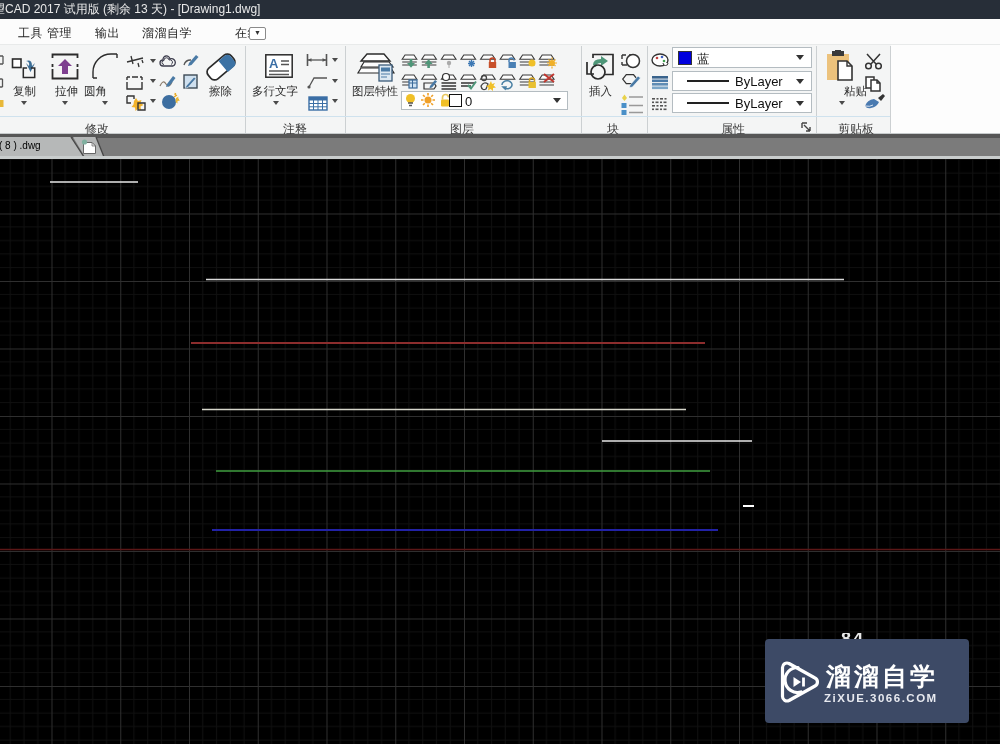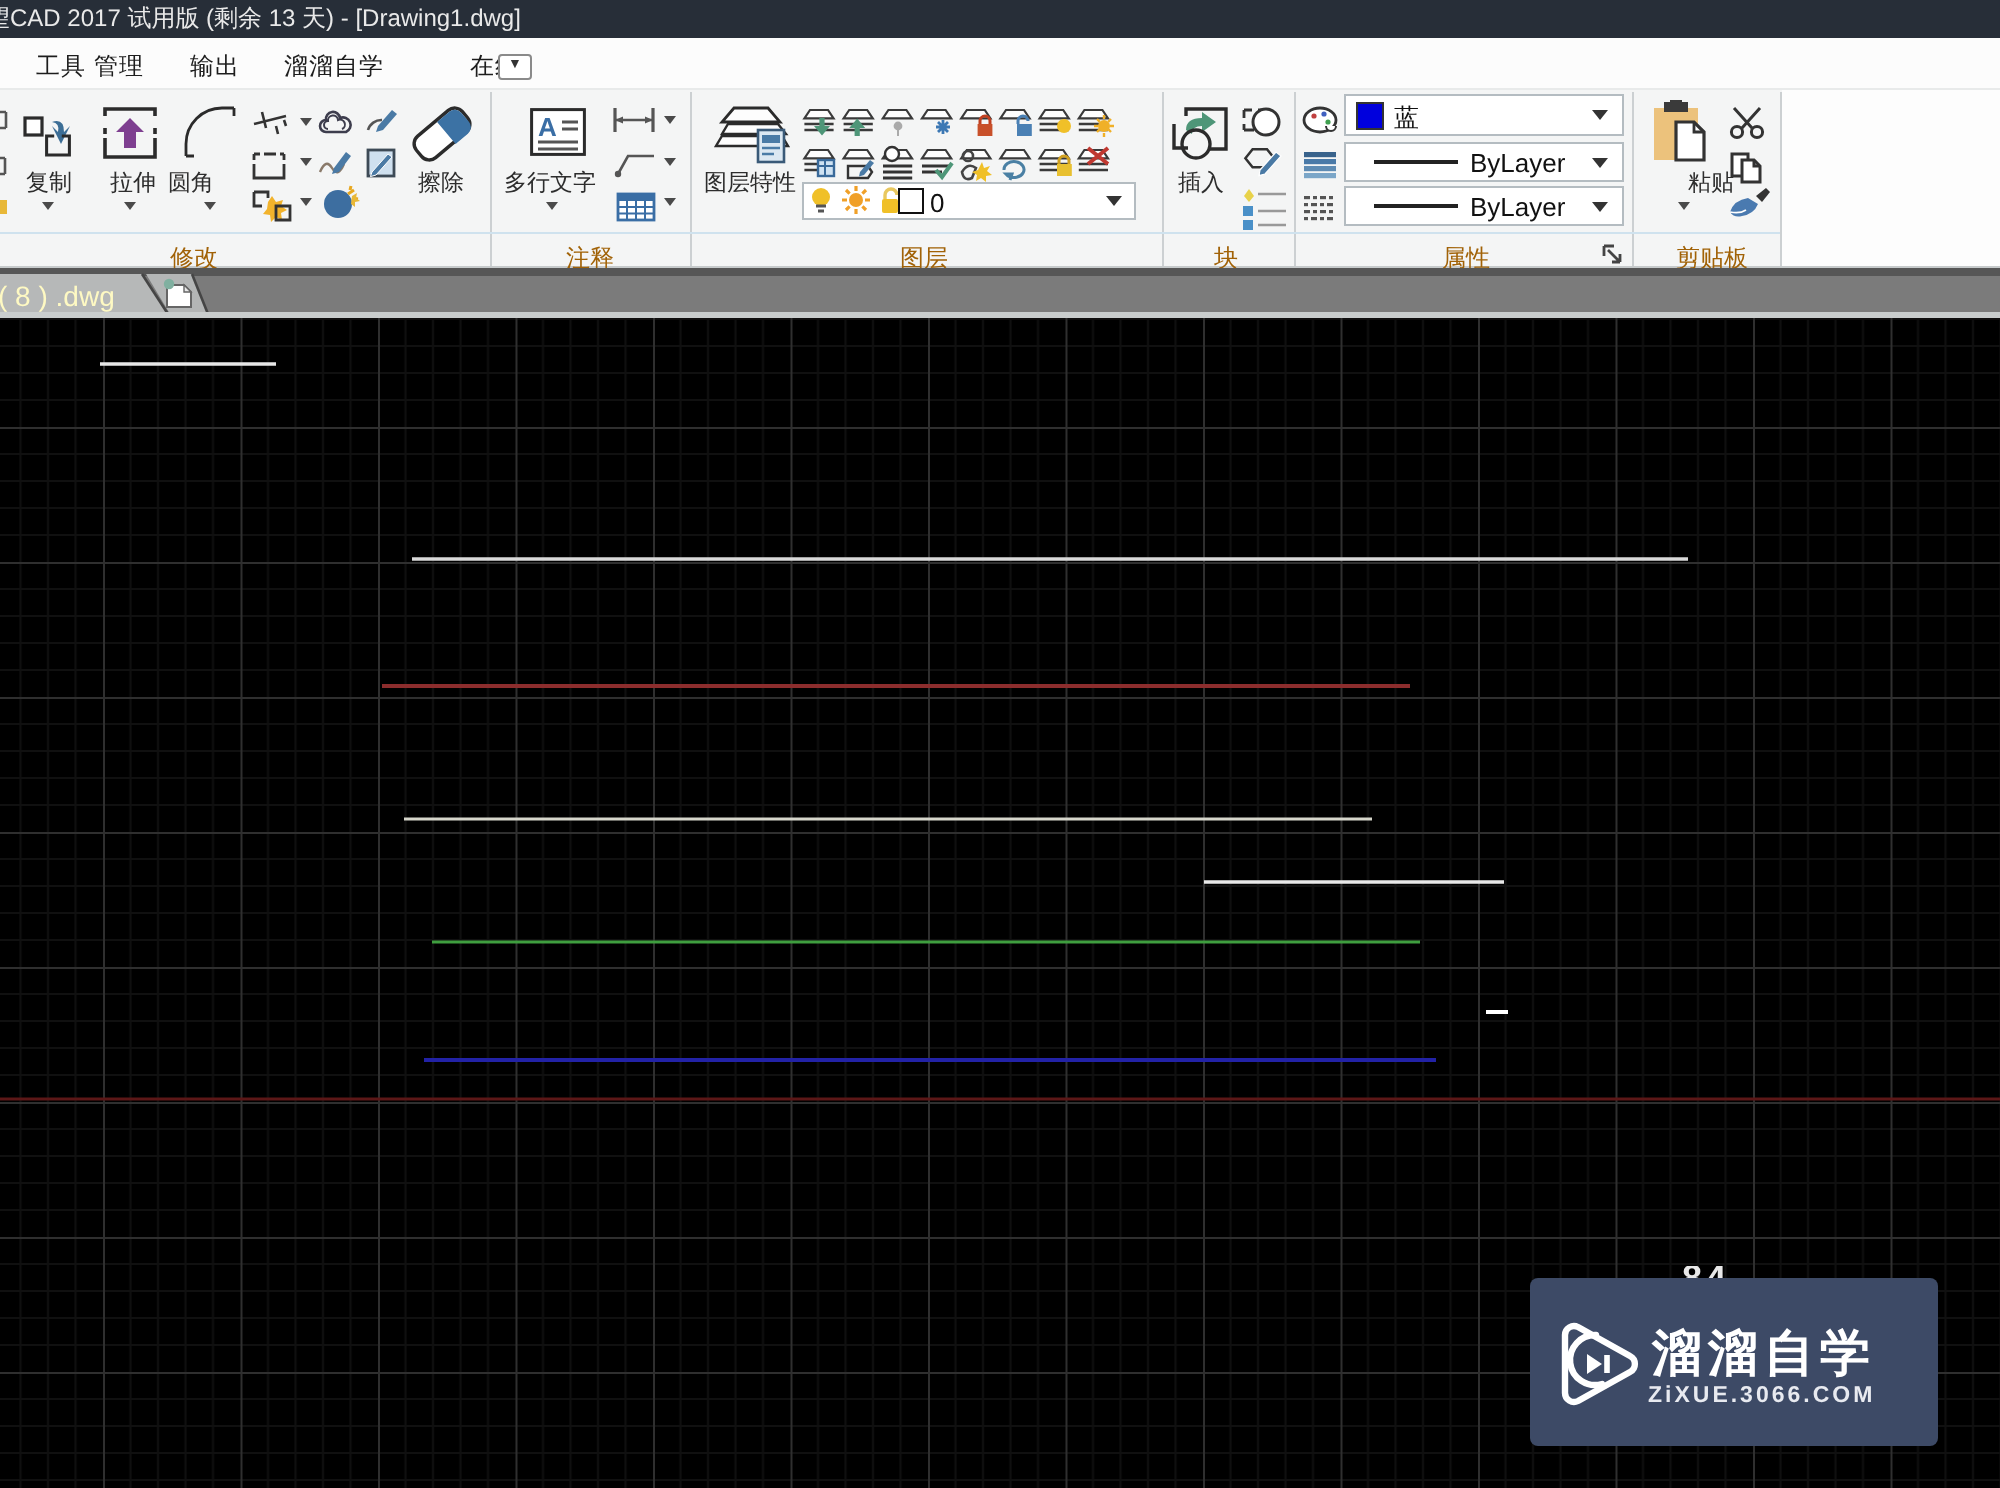--- a/index.html
+++ b/index.html
@@ -11,21 +11,21 @@
             font-size:12px;line-height:18px;white-space:nowrap;letter-spacing:0;}
   #titletext{position:absolute;left:-7px;top:0;}
   
   #menubar{left:0;top:19px;width:1000px;height:25px;background:#fcfcfc;font-size:12px;color:#1d1d1d;}
   .mi{position:absolute;top:6px;letter-spacing:0.5px;}
   #menudrop{position:absolute;left:249px;top:8px;width:15px;height:11px;border:1px solid #8a8a8a;
             border-radius:2px;background:#fff;text-align:center;line-height:10px;font-size:7px;color:#333;}
   
   #ribbon{left:0;top:44px;width:1000px;height:90px;background:#f4f5f5;}
   .sep{position:absolute;top:2px;width:1px;height:88px;background:#ccd0d2;}
-  .glabel{position:absolute;top:76.5px;font-size:12px;color:#a16207;width:120px;text-align:center;font-family:Liberation Serif, serif;}
+  .glabel{position:absolute;top:76.5px;font-size:12px;color:#404040;width:120px;text-align:center;font-family:Liberation Serif, serif;}
   #rblue{position:absolute;left:0;top:71.5px;width:890px;height:1.5px;background:#cfe2ee;}
   .btntext{position:absolute;font-size:11.5px;color:#2d2d2d;white-space:nowrap;}
   .drop{position:absolute;width:0;height:0;border-left:3.5px solid transparent;
         border-right:3.5px solid transparent;border-top:4px solid #4a4a4a;}
   .combo{position:absolute;background:#fff;border:1px solid #b4bcc1;}
   .cdrop{position:absolute;width:0;height:0;border-left:4.5px solid transparent;
          border-right:4.5px solid transparent;border-top:5px solid #333;}
   
   #tabbar{left:0;top:134px;width:1000px;height:25px;background:#7b7b7b;}
   #tabtopstrip{position:absolute;left:0;top:0;width:1000px;height:4px;background:#565656;}
@@ -356,21 +356,21 @@
     <div id="tabtopstrip"></div>
     <svg class="abs" style="left:0;top:0;" width="120" height="25" viewBox="0 0 120 25">
       <polygon points="0,3 71,3 84,23 0,23" fill="#b6b8b8"></polygon>
       <polygon points="73,3 96,3 104,23 85,23" fill="#b4b6b6"></polygon>
       <line x1="71" y1="3" x2="84" y2="23" stroke="#454545" stroke-width="1.3"></line>
       <line x1="96" y1="3" x2="104" y2="23" stroke="#454545" stroke-width="1.3"></line>
       <path d="M83.5 19.5 L83.5 8.5 L92 8.5 L95.5 12 L95.5 19.5 Z" fill="#fff" stroke="#666" stroke-width="1"></path>
       <path d="M92 8.5 L92 12 L95.5 12 Z" fill="#e8e8e8" stroke="#666" stroke-width="0.7"></path>
       <circle cx="84.5" cy="8" r="2.6" fill="#80b0a0"></circle>
     </svg>
-    <span class="abs" style="left:-1px;top:6px;font-size:14px;color:#fef9c3;">( 8 ) .dwg</span>
+    <span class="abs" style="left:-1px;top:6px;font-size:10px;color:#000000;">( 8 ) .dwg</span>
     <div id="tabbottom"></div>
   </div>
 
   <div id="canvas" class="abs">
     <svg width="1000" height="585" style="position:absolute;left:0;top:0;">
       <defs>
         <pattern id="grid" x="51.5" y="54.5" width="68.75" height="67.5" patternUnits="userSpaceOnUse">
           <rect width="68.75" height="67.5" fill="#000"></rect>
           <line x1="13.75" y1="0" x2="13.75" y2="67.5" stroke="#101010" stroke-width="1"></line>
           <line x1="27.5" y1="0" x2="27.5" y2="67.5" stroke="#101010" stroke-width="1"></line>

